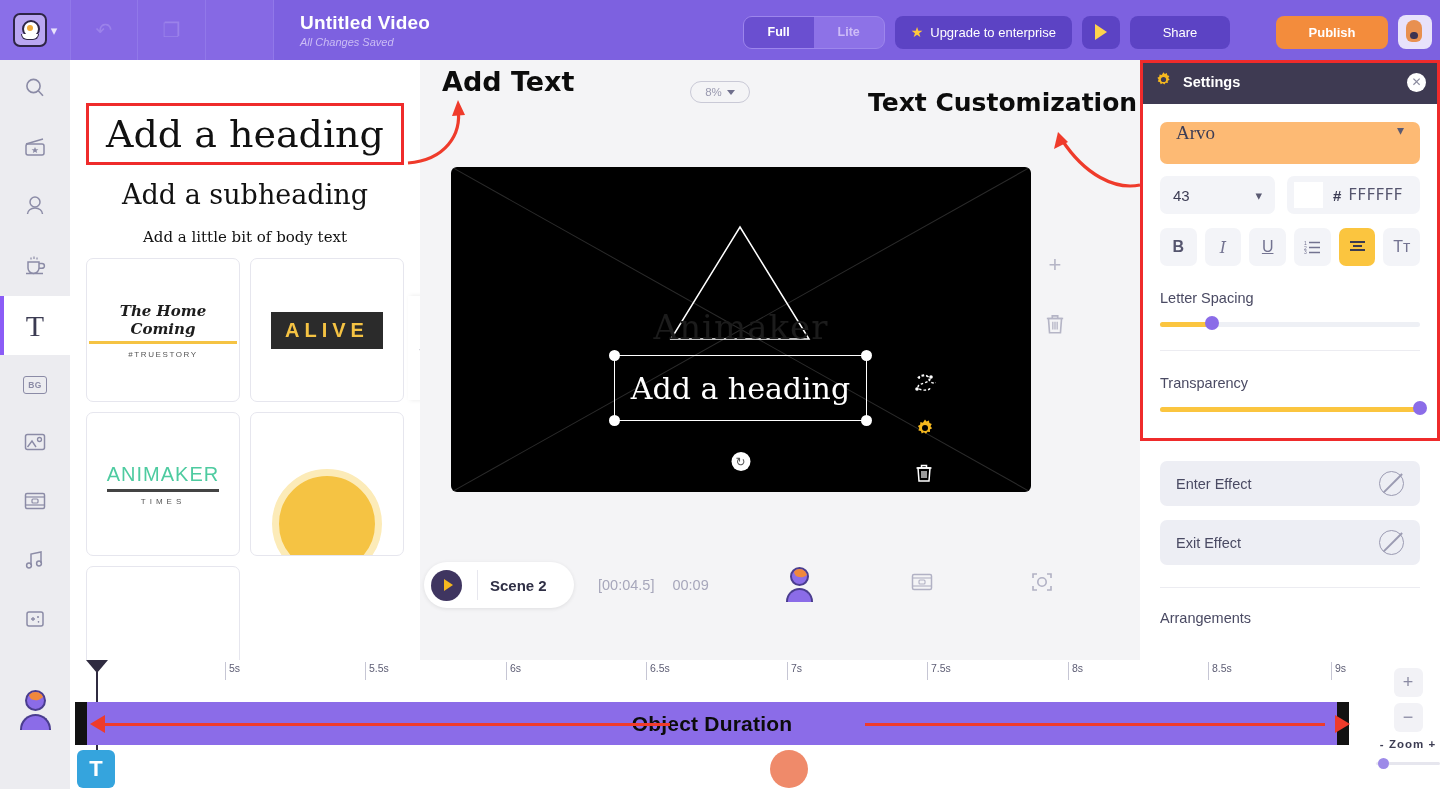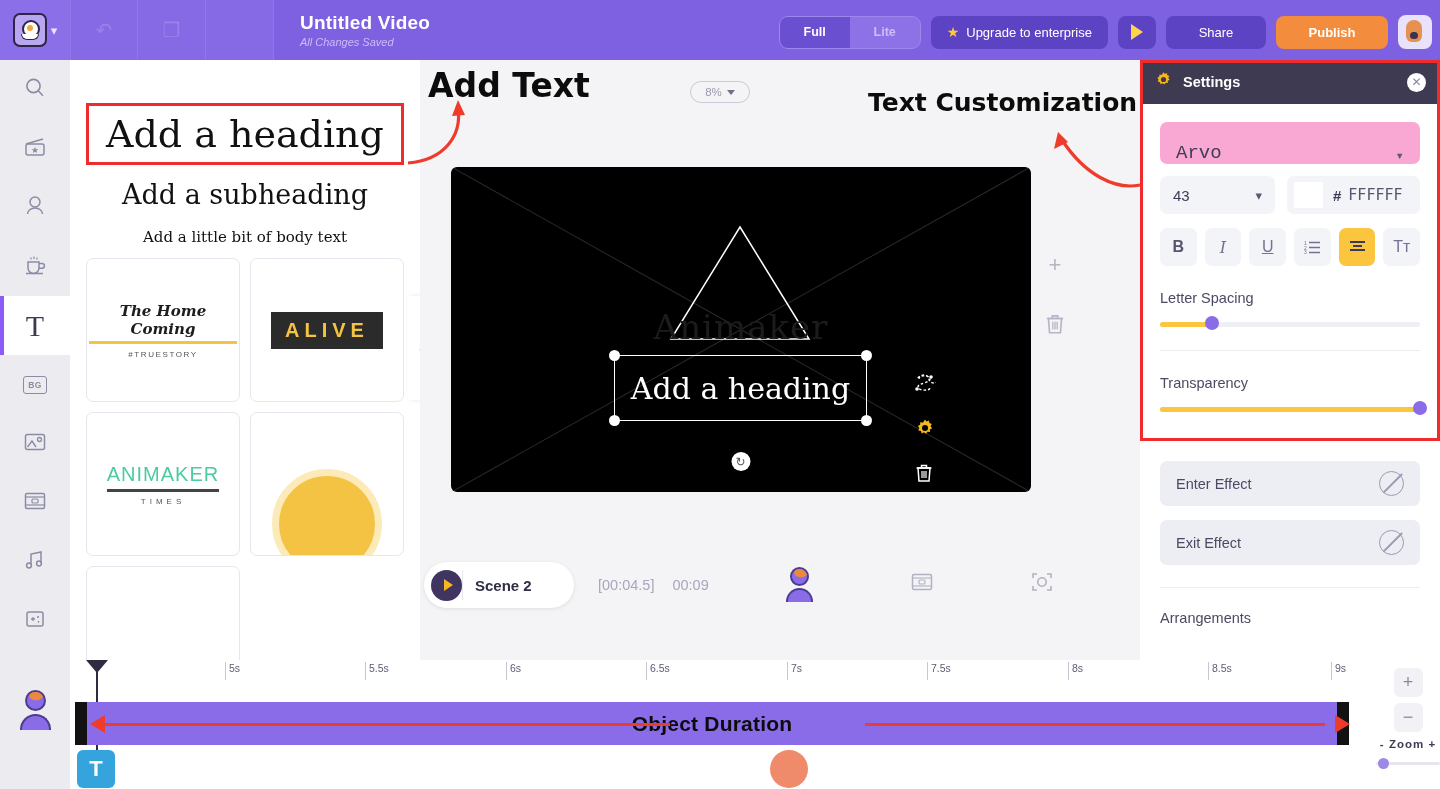--- a/index.html
+++ b/index.html
@@ -68,21 +68,21 @@
     justify-content: center; gap: 7px; color: #fff; font-size: 13px;
     padding: 0 16px; background: #5c43c4; font-weight: normal;
   }
   .btn .star { color: #ffc83d; font-size: 14px; }
   .btn-play { width: 38px; padding: 0; }
   .tri-yellow {
     width: 0; height: 0; border-left: 12px solid #ffd34d;
     border-top: 8px solid transparent; border-bottom: 8px solid transparent;
   }
   .btn-share { width: 100px; }
-  .btn-publish { background: #f38c3c; width: 112px; font-weight: bold; }
+  .btn-publish { background: #f38c3c; width: 112px; font-weight: bold; margin-left: 36px; }
   .avatar-dog {
     width: 34px; height: 34px; border-radius: 8px; background: #e8e2fb;
     position: relative; overflow: hidden;
   }
   .avatar-dog:before {
     content: ""; position: absolute; left: 8px; top: 5px; width: 16px; height: 22px;
     background: #e89050; border-radius: 8px 8px 6px 6px;
   }
   .avatar-dog:after {
     content: ""; position: absolute; left: 12px; top: 17px; width: 8px; height: 7px;
@@ -263,21 +263,21 @@
   .scene-play {
     width: 31px; height: 31px; border-radius: 50%; background: #3f3560;
     margin-left: 7px; display: flex; align-items: center; justify-content: center;
   }
   .scene-play .t {
     width: 0; height: 0; border-left: 9px solid #f5b81e;
     border-top: 6px solid transparent; border-bottom: 6px solid transparent;
     margin-left: 3px;
   }
   .scene-name {
-    margin-left: 0; padding-left: 12px; border-left: 1px solid #e7e7ee;
+    margin-left: 15px; padding-left: 12px; border-left: 1px solid #e7e7ee;
     font-size: 15px; font-weight: bold; color: #2f2f45; height: 30px;
     display: flex; align-items: center;
   }
   .tcode { color: #a7a7bb; font-size: 14.5px; margin-left: 24px; }
   .scene-icons {
     position: absolute; left: 360px; top: 0; height: 46px;
     display: flex; align-items: center; gap: 96px; color: #b1b1c4;
   }
   .scene-icons .si { font-size: 22px; }
 
@@ -296,22 +296,22 @@
   }
   .st-head .gear { color: #f5b81e; font-size: 19px; }
   .st-head .ttl { color: #fff; font-size: 14.5px; font-weight: bold; }
   .st-close {
     margin-left: auto; width: 19px; height: 19px; border-radius: 50%;
     background: #ffffff; color: #8a8a9e; font-size: 12px;
     display: flex; align-items: center; justify-content: center;
   }
   .st-body { padding: 18px 20px 0 20px; }
   .fontsel {
-    height: 42px; background: #f9a8d4; border-radius: 7px; display: flex;
-    align-items: flex-end; padding: 0 16px; font-family: Liberation Mono, monospace;
+    height: 42px; background: #fdba74; border-radius: 7px; display: flex;
+    align-items: flex-start; padding: 0 16px; font-family: Liberation Serif, serif;
     font-size: 19px; color: #3d3d55;
   }
   .fontsel .chev { margin-left: auto; color: #5a5a72; font-size: 14px; }
   .row2 { display: flex; gap: 12px; margin-top: 12px; }
   .sizesel {
     width: 115px; height: 38px; background: #f3f4f8; border-radius: 7px;
     display: flex; align-items: center; padding: 0 13px; font-size: 15px; color: #3d3d55;
   }
   .sizesel .chev { margin-left: auto; color: #5a5a72; font-size: 13px; }
   .colorbox {
@@ -429,21 +429,21 @@
   .zslider .kn {
     position: absolute; left: 0; top: -1px; width: 11px; height: 11px;
     border-radius: 50%; background: #9d8ae8;
   }
 
   
   .anno {
     position: absolute; font-weight: bold; color: #0c0c0c;
     font-family: "DejaVu Sans", sans-serif;
   }
-  #anno-add-text { left: 428px; top: 66px; font-size: 33px; }
+  #anno-add-text { left: 442px; top: 66px; font-size: 27px; }
   #anno-text-cust { left: 868px; top: 88px; font-size: 25px; }
   .anno-svg { position: absolute; left: 0; top: 0; pointer-events: none; }
 </style>
 </head>
 <body>
 
 <div id="app">
 
   <div class="header">
     <div class="hdr-logo-box">

